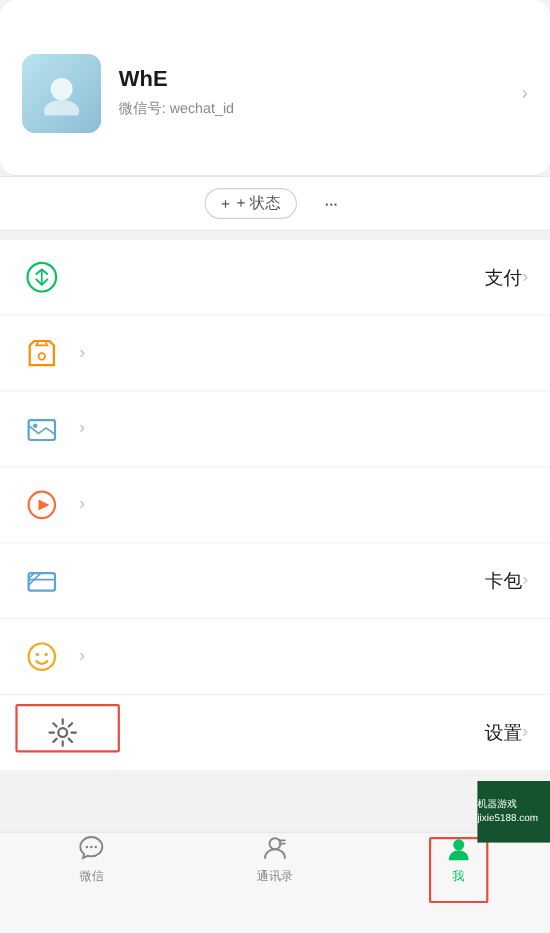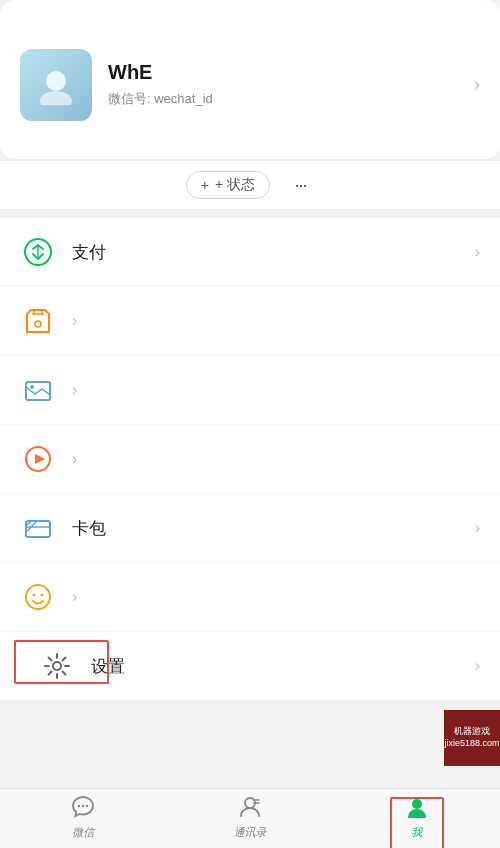--- a/index.html
+++ b/index.html
@@ -125,20 +125,21 @@
       margin-right: 16px;
       display: flex;
       align-items: center;
       justify-content: center;
       flex-shrink: 0;
     }
     .menu-label {
       font-size: 17px;
       color: #1a1a1a;
       flex: 1;
+      text-align: right;
     }
     .menu-arrow {
       color: #c0c0c0;
       font-size: 16px;
     }
 
     
     .menu-item-settings {
       position: relative;
       padding-left: 39px;
@@ -153,26 +154,25 @@
       border-radius: 2px;
       pointer-events: none;
     }
 
     
     .bottom-nav {
       position: absolute;
       bottom: 0;
       left: 0;
       width: 500px;
-      height: 60px;
+      height: 92px;
       background: #f7f7f7;
       border-top: 1px solid #e0e0e0;
       display: flex;
-      align-items: flex-end;
-      font-style: italic;
+      align-items: flex-start;
     }
     .nav-item {
       flex: 1;
       display: flex;
       flex-direction: column;
       align-items: center;
       justify-content: center;
       gap: 4px;
       cursor: pointer;
       padding-bottom: 8px;
@@ -219,29 +219,29 @@
     .gray-area {
       height: 120px;
       background: #f2f2f2;
     }
 
     
     .watermark {
       position: absolute;
       bottom: 82px;
       right: 0;
-      width: 56px;
+      width: 66px;
       height: 56px;
-      background: #7f1d1d;
+      background: #14532d;
       display: flex;
       align-items: center;
       justify-content: center;
       font-size: 9px;
       color: #fff;
-      text-align: center;
+      text-align: left;
       line-height: 1.3;
       z-index: 10;
     }
   </style>
 </head>
 <body>
 
 <div class="profile-area">
   <div class="profile-left">
     <div class="avatar">

